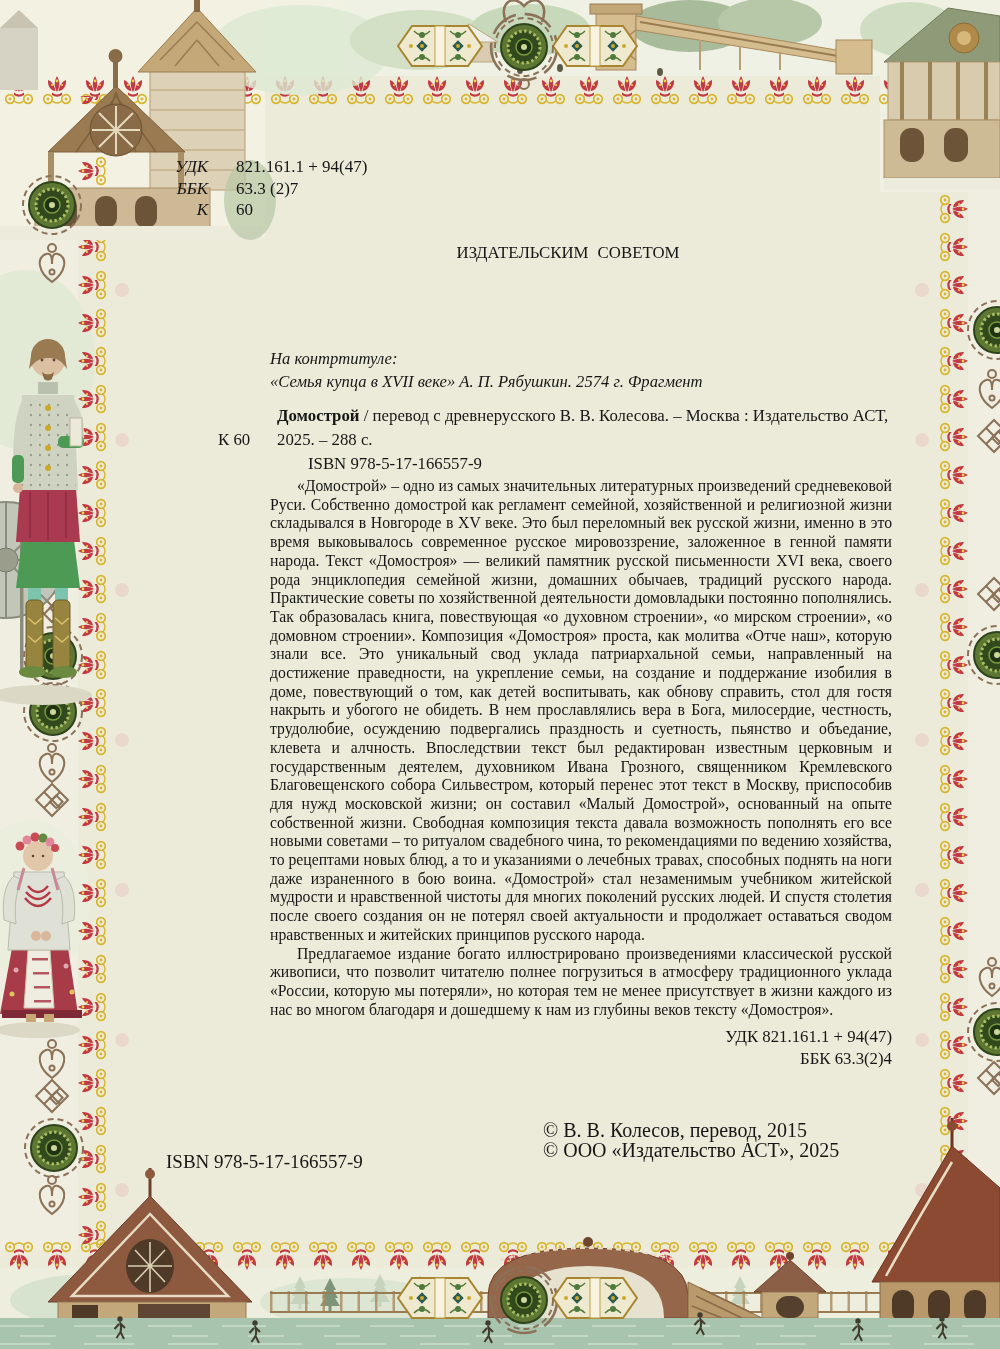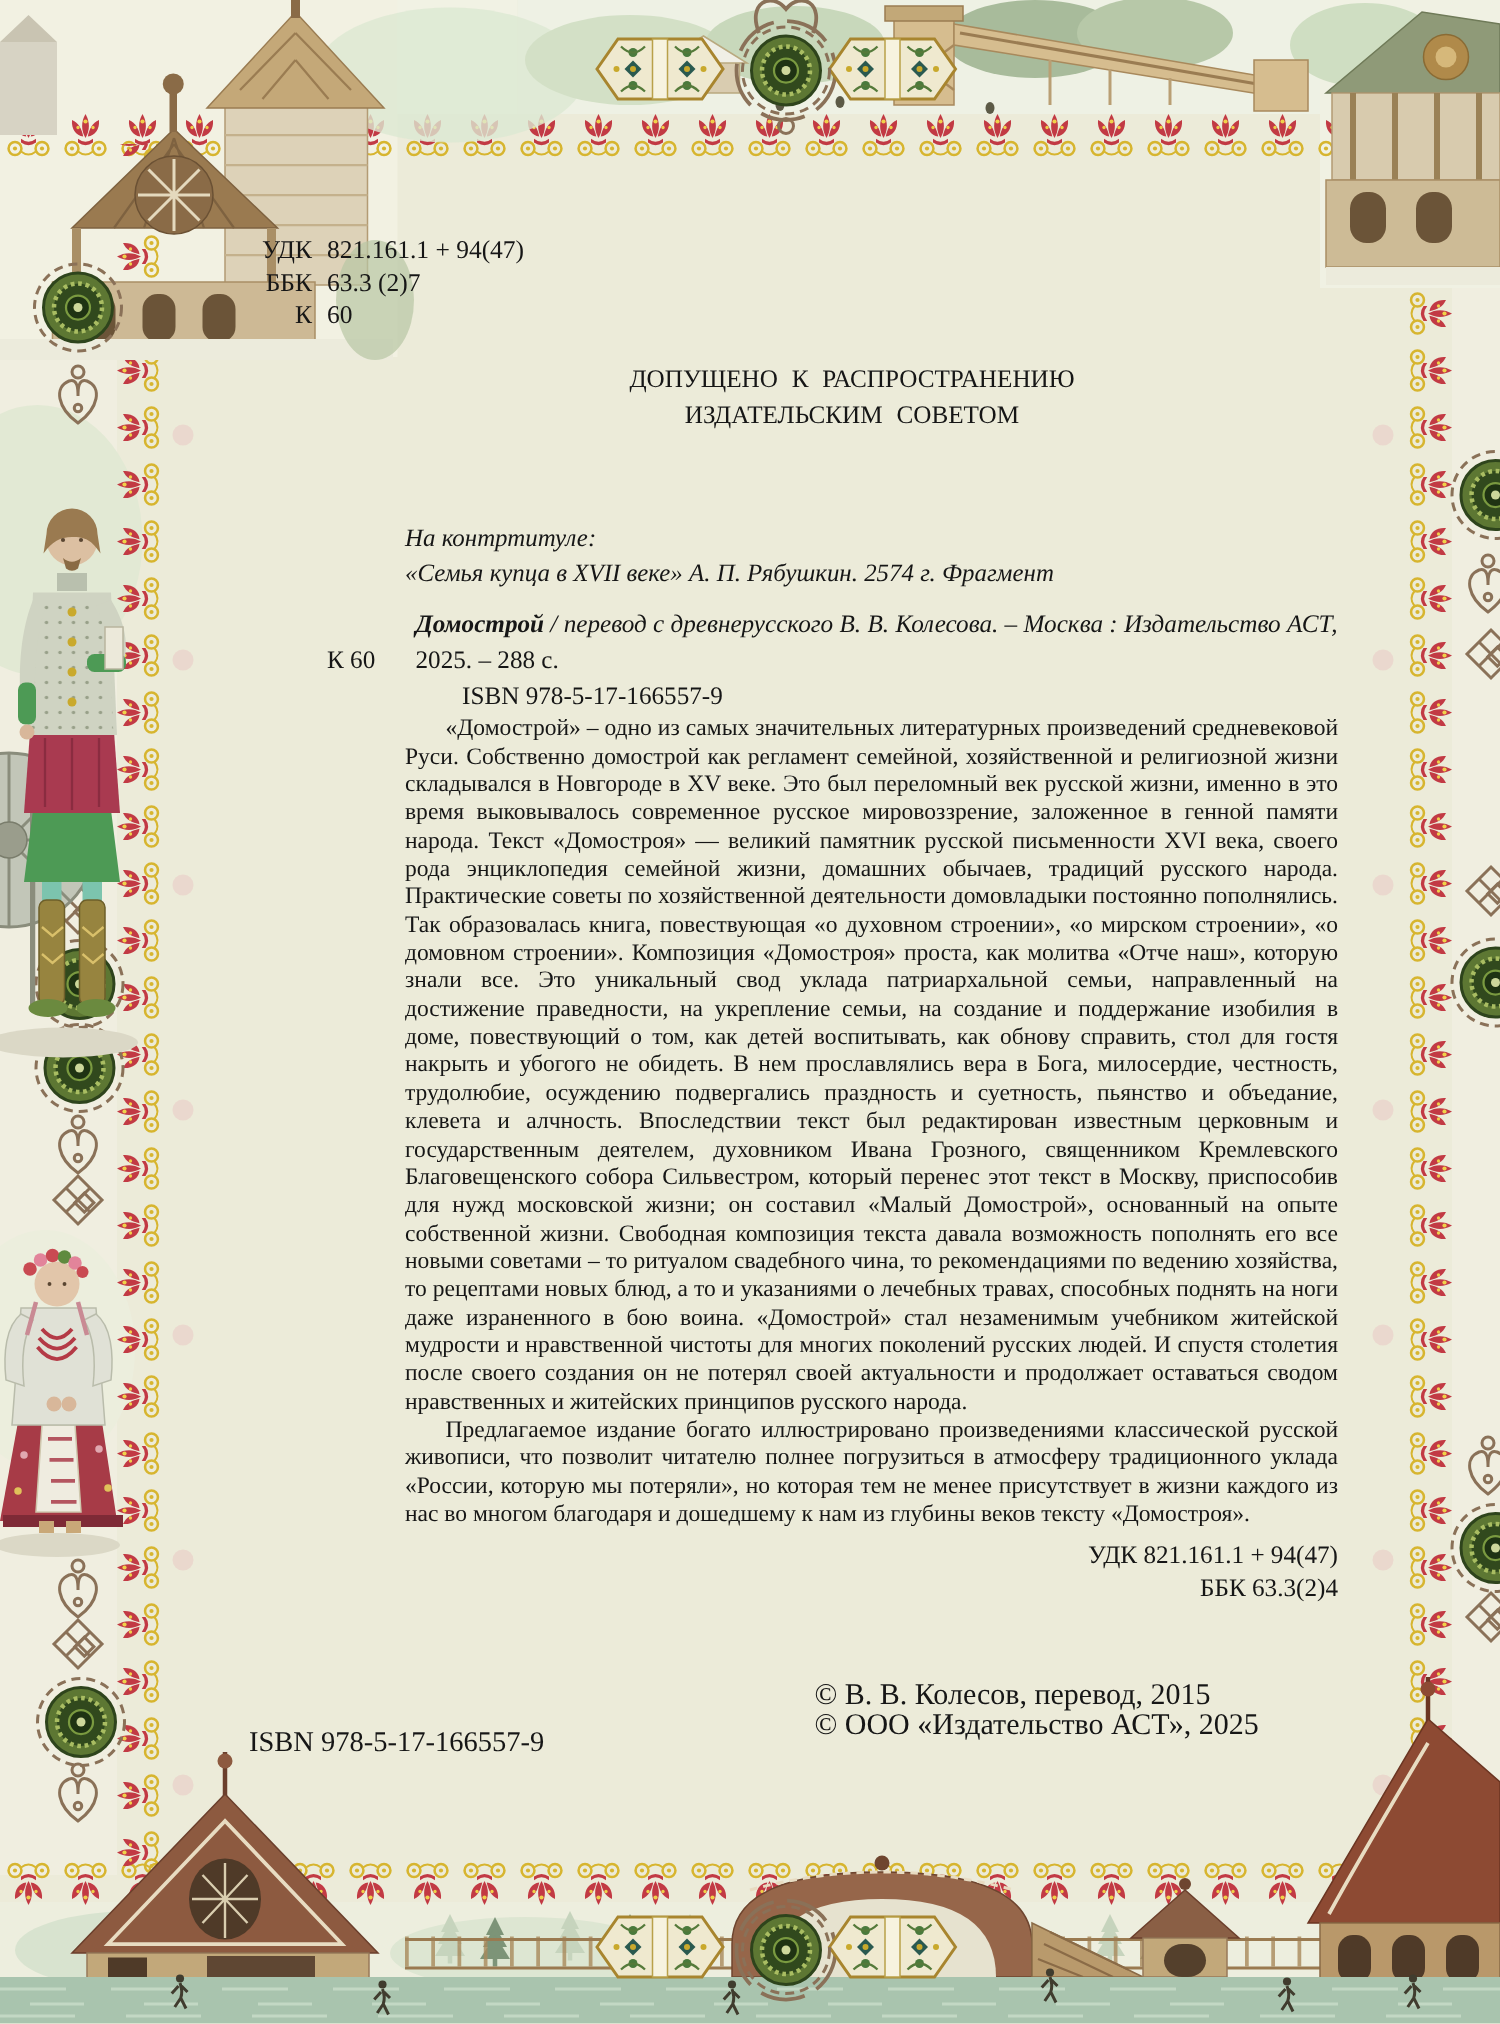--- a/index.html
+++ b/index.html
@@ -6,31 +6,31 @@
   body {
     margin:0; width:1000px; height:1349px; position:relative; overflow:hidden;
     background:#ecebd9; color:#161616;
     font-family:"Liberation Serif","DejaVu Serif",serif;
   }
   .abs { position:absolute; }
   #decor-svg { position:absolute; left:0; top:0; z-index:0; }
   .textlayer { position:absolute; left:0; top:0; width:1000px; height:1349px; z-index:1; }
 
   #udc-top { left:164px; top:156px; font-size:17px; line-height:21.5px; }
-  .udcrow .udclabel { display:inline-block; min-width:44px; text-align:right; margin-right:10px; }
+  .udcrow .udclabel { display:inline-block; min-width:44px; text-align:right; margin-right:28px;font-style:italic; }
 
   #approval { left:270px; top:241px; width:596px; text-align:center;
     font-size:16.8px; line-height:24px; word-spacing:5px; }
 
   #contretitle { left:270px; top:347px; width:596px; 
     font-style:italic; font-size:16.6px; line-height:23px; }
 
   #entry { left:218px; top:404px; width:700px; font-size:16.8px; line-height:24px; }
   #entry .line { white-space:nowrap; }
-  #entry .ind1 { padding-left:59px;font-style:italic; }
+  #entry .ind1 { padding-left:59px; }
   #entry .code { display:inline-block; width:59px; }
   #entry .ind2 { padding-left:90px; }
 
   #annotation { left:270px; top:477px; width:622px; text-align:justify;
     font-size:15.7px; line-height:18.7px; }
   #annotation p { margin:0; text-indent:27px; }
 
   #udc-bottom { left:270px; top:1026px; width:622px; text-align:right;
     font-size:16.8px; line-height:22px; }
 
@@ -422,21 +422,20 @@
     </div>
     <div class="udcrow">
       <span class="udclabel">ББК</span><span>63.3 (2)7</span>
     </div>
     <div class="udcrow">
       <span class="udclabel">К</span><span>60</span>
     </div>
   </div>
 
   <div id="approval" class="abs">
-    <div>ДОПУЩЕНО К РАСПРОСТРАНЕНИЮ</div>
     <div>ИЗДАТЕЛЬСКИМ СОВЕТОМ</div>
   </div>
 
   <div id="contretitle" class="abs">
     <div>На контртитуле:</div>
     <div>«Семья купца в XVII веке» А. П. Рябушкин. 2574 г. Фрагмент</div>
   </div>
 
   <div id="entry" class="abs">
     <div class="line ind1"><b>Домострой</b><span> / перевод с древнерусского В. В. Колесова. – Москва : Издательство АСТ,</span></div>

